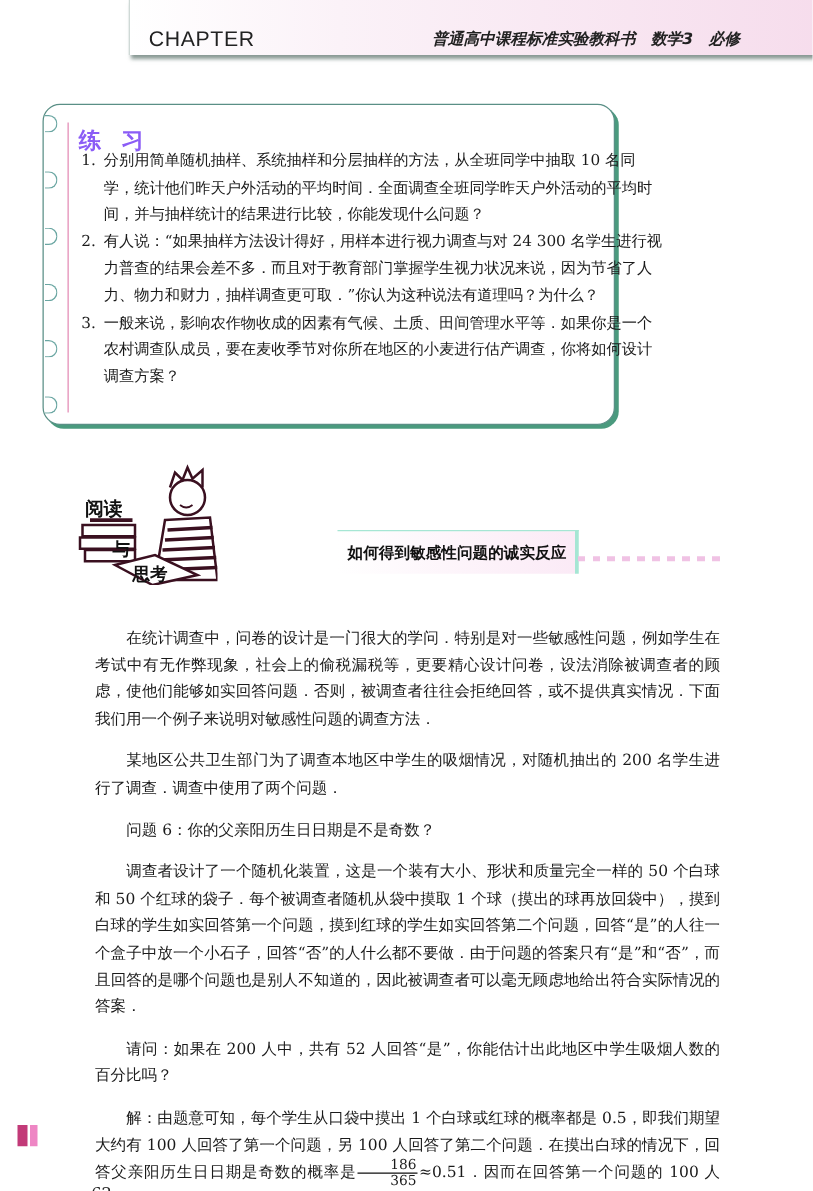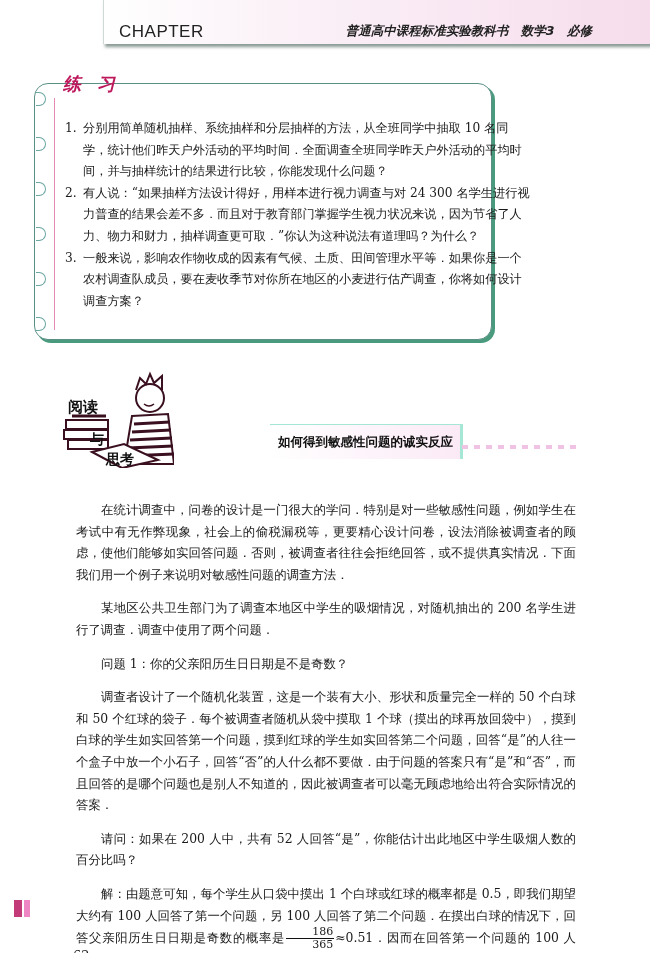--- a/index.html
+++ b/index.html
@@ -15,22 +15,22 @@
             font-size:17px; color:#222; letter-spacing:0.5px; }
   .header .book { position:absolute; right:72px; top:23px; font-family:"DejaVu Sans", sans-serif;
             font-style:italic; font-weight:bold; font-size:12.5px; color:#222; }
   .ex-frame { position:absolute; left:34px; top:83px; width:456px; height:255px;
               border:1.5px solid #5a8f86; border-radius:14px; background:#fff;
               box-shadow: 3px 3px 0 #4a9a7e; }
   .rings { position:absolute; left:36px; top:92px; width:14px; }
   .ring { width:9px; height:12px; border:1.5px solid #6aa6a2; border-left:none; border-radius:0 8px 8px 0;
           margin-bottom:31px; }
   .margin-line { position:absolute; left:54px; top:98px; width:1px; height:232px; background:#e38bb5; }
-  .ex-title { position:absolute; left:63px; top:72px; font-family:"DejaVu Sans", sans-serif; font-weight:bold;
-              font-size:18px; letter-spacing:16px; color:#be185d;font-style:italic; }
+  .ex-title { position:absolute; left:63px; top:100px; font-family:"DejaVu Sans", sans-serif; font-weight:bold;
+              font-size:18px; letter-spacing:16px; color:#8b5cf6; }
   .ex-list { position:absolute; left:65px; top:118px; width:470px; font-size:12.2px; line-height:21.6px; }
   .ex-item { position:relative; padding-left:18px; margin-bottom:0; }
   .ex-item .num { position:absolute; left:0; top:0; }
 
   
   .illus { position:absolute; left:62px; top:368px; width:112px; height:100px; }
   .section-title-box { position:absolute; left:270px; top:424px; width:190px; height:34px;
              background: linear-gradient(90deg,#ffffff,#fbeaf6); border-top:1px solid #a6e6d4;
              border-right:3px solid #a6e6d4; }
   .section-title { position:absolute; left:8px; top:9px; font-family:Liberation Serif, serif;
@@ -112,21 +112,21 @@
   </svg>
 </div>
 <div class="section-title-box">
   <span class="section-title">如何得到敏感性问题的诚实反应</span>
 </div>
 <div class="dots"></div>
 
 <div class="body">
   <p class="indent">在统计调查中，问卷的设计是一门很大的学问．特别是对一些敏感性问题，例如学生在考试中有无作弊现象，社会上的偷税漏税等，更要精心设计问卷，设法消除被调查者的顾虑，使他们能够如实回答问题．否则，被调查者往往会拒绝回答，或不提供真实情况．下面我们用一个例子来说明对敏感性问题的调查方法．</p>
   <p class="indent">某地区公共卫生部门为了调查本地区中学生的吸烟情况，对随机抽出的 200 名学生进行了调查．调查中使用了两个问题．</p>
-  <p class="q">问题 1：你的父亲阳历生日日期是不是奇数？</p>
+  <p class="q">问题 6：你的父亲阳历生日日期是不是奇数？</p>
   <p class="indent">调查者设计了一个随机化装置，这是一个装有大小、形状和质量完全一样的 50 个白球和 50 个红球的袋子．每个被调查者随机从袋中摸取 1 个球（摸出的球再放回袋中），摸到白球的学生如实回答第一个问题，摸到红球的学生如实回答第二个问题，回答“是”的人往一个盒子中放一个小石子，回答“否”的人什么都不要做．由于问题的答案只有“是”和“否”，而且回答的是哪个问题也是别人不知道的，因此被调查者可以毫无顾虑地给出符合实际情况的答案．</p>
   <p class="indent">请问：如果在 200 人中，共有 52 人回答“是”，你能估计出此地区中学生吸烟人数的百分比吗？</p>
   <p class="indent">
     <span>解：由题意可知，每个学生从口袋中摸出 1 个白球或红球的概率都是 0.5，即我们期望大约有 100 人回答了第一个问题，另 100 人回答了第二个问题．在摸出白球的情况下，回答父亲阳历生日日期是奇数的概率是</span><span class="frac">
         <span class="top">186</span>
         <span>365</span>
       </span><span>≈0.51．因而在回答第一个问题的 100 人中，大</span>
   </p>
 </div>
 

